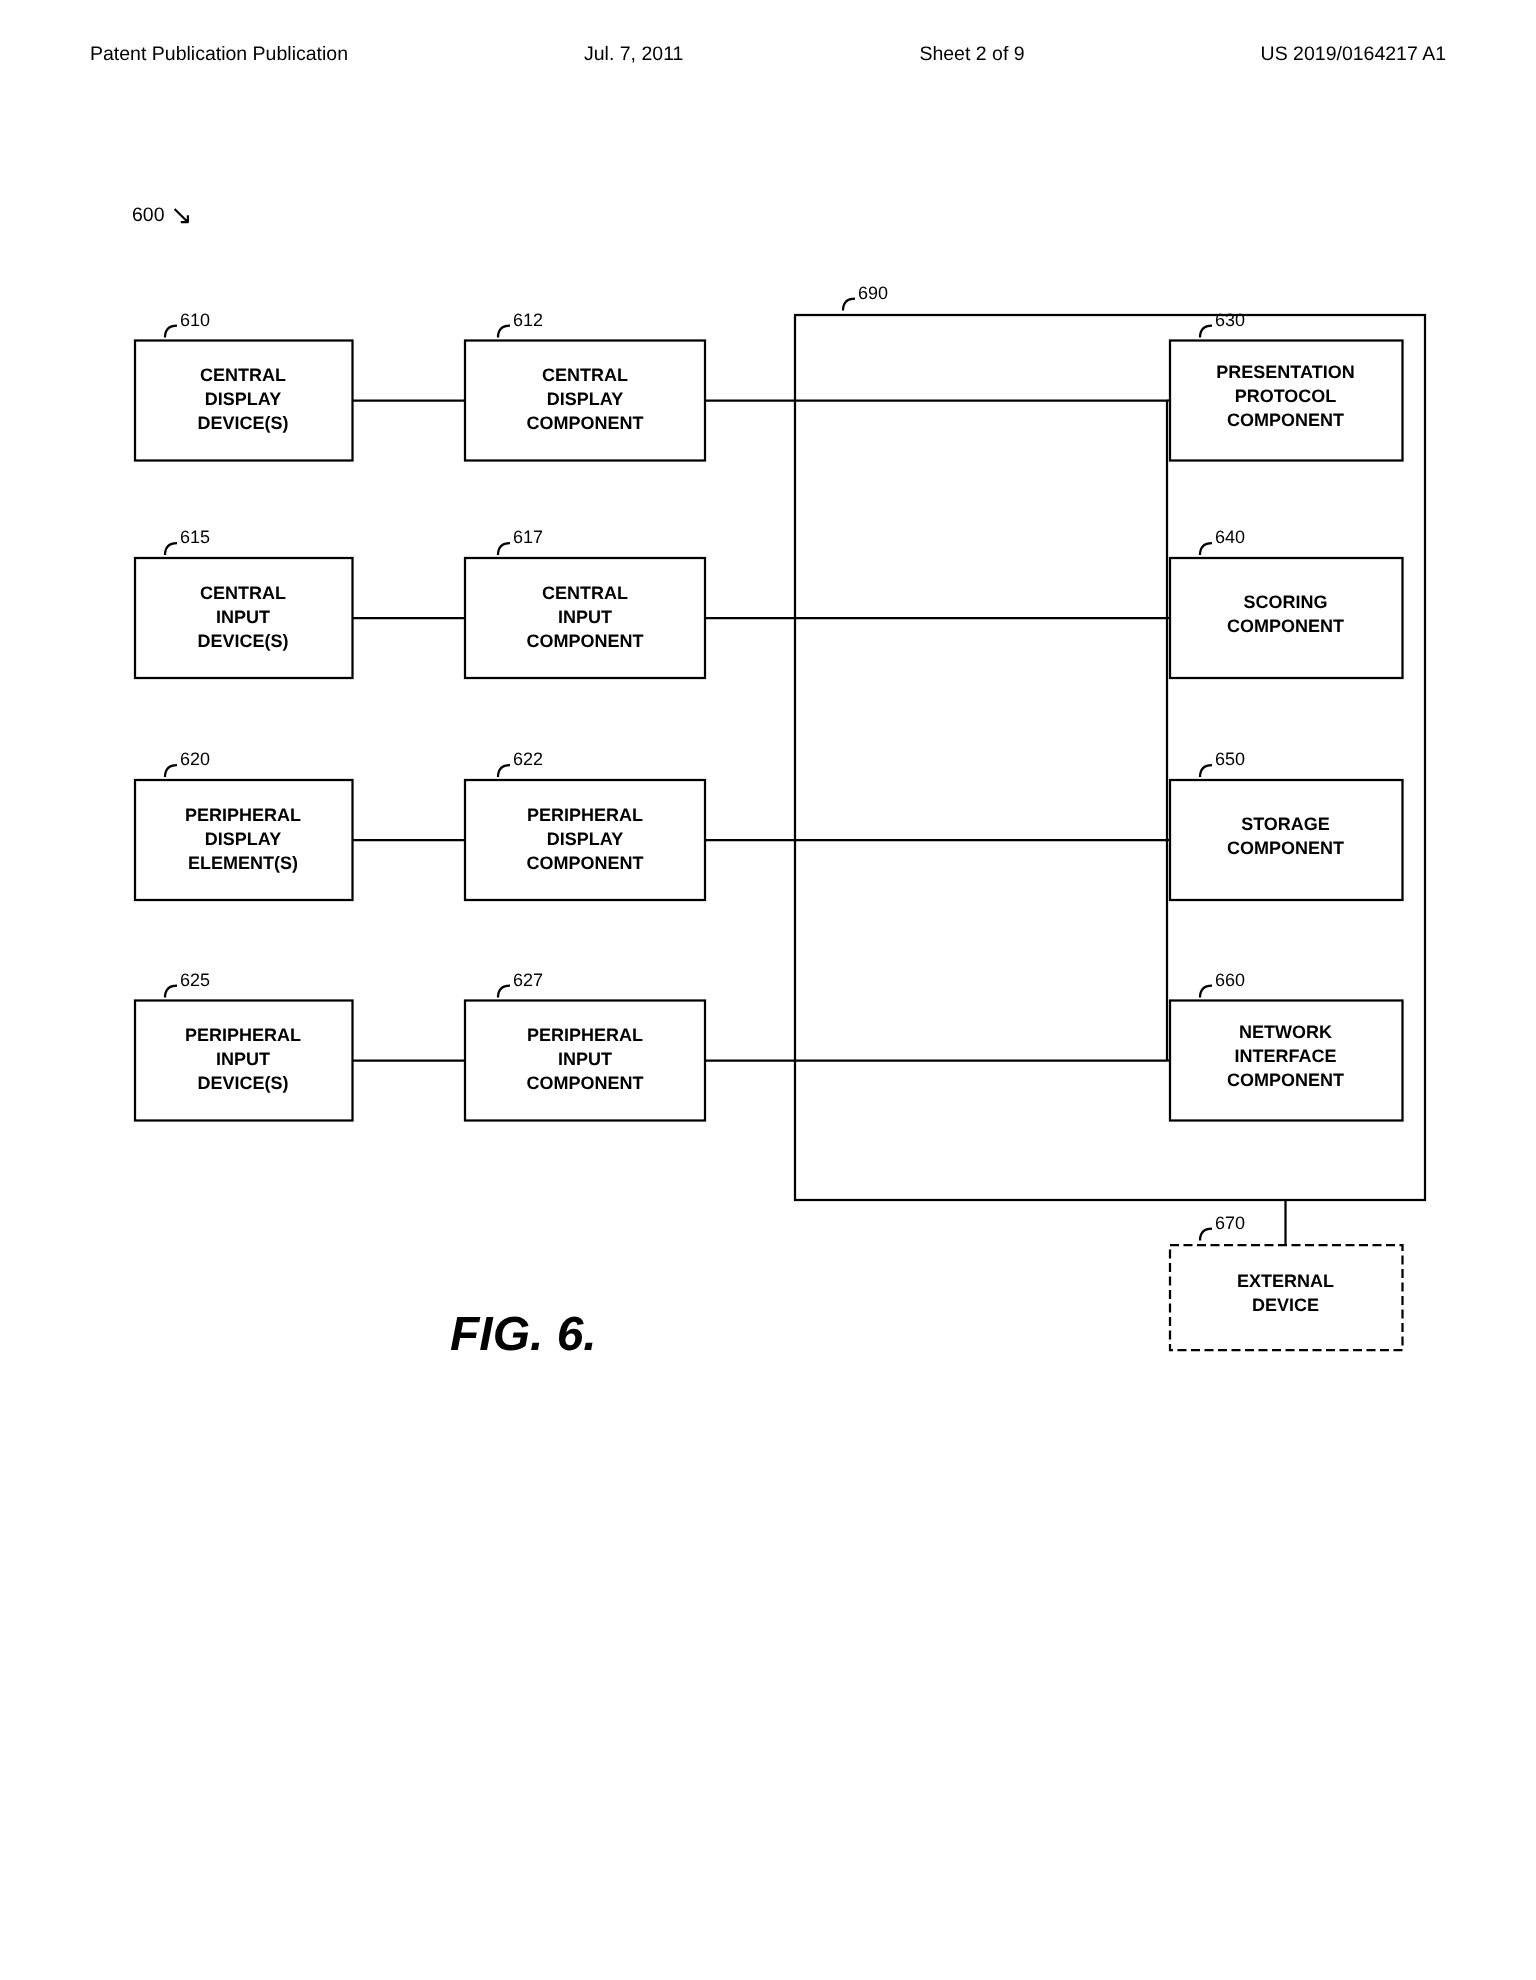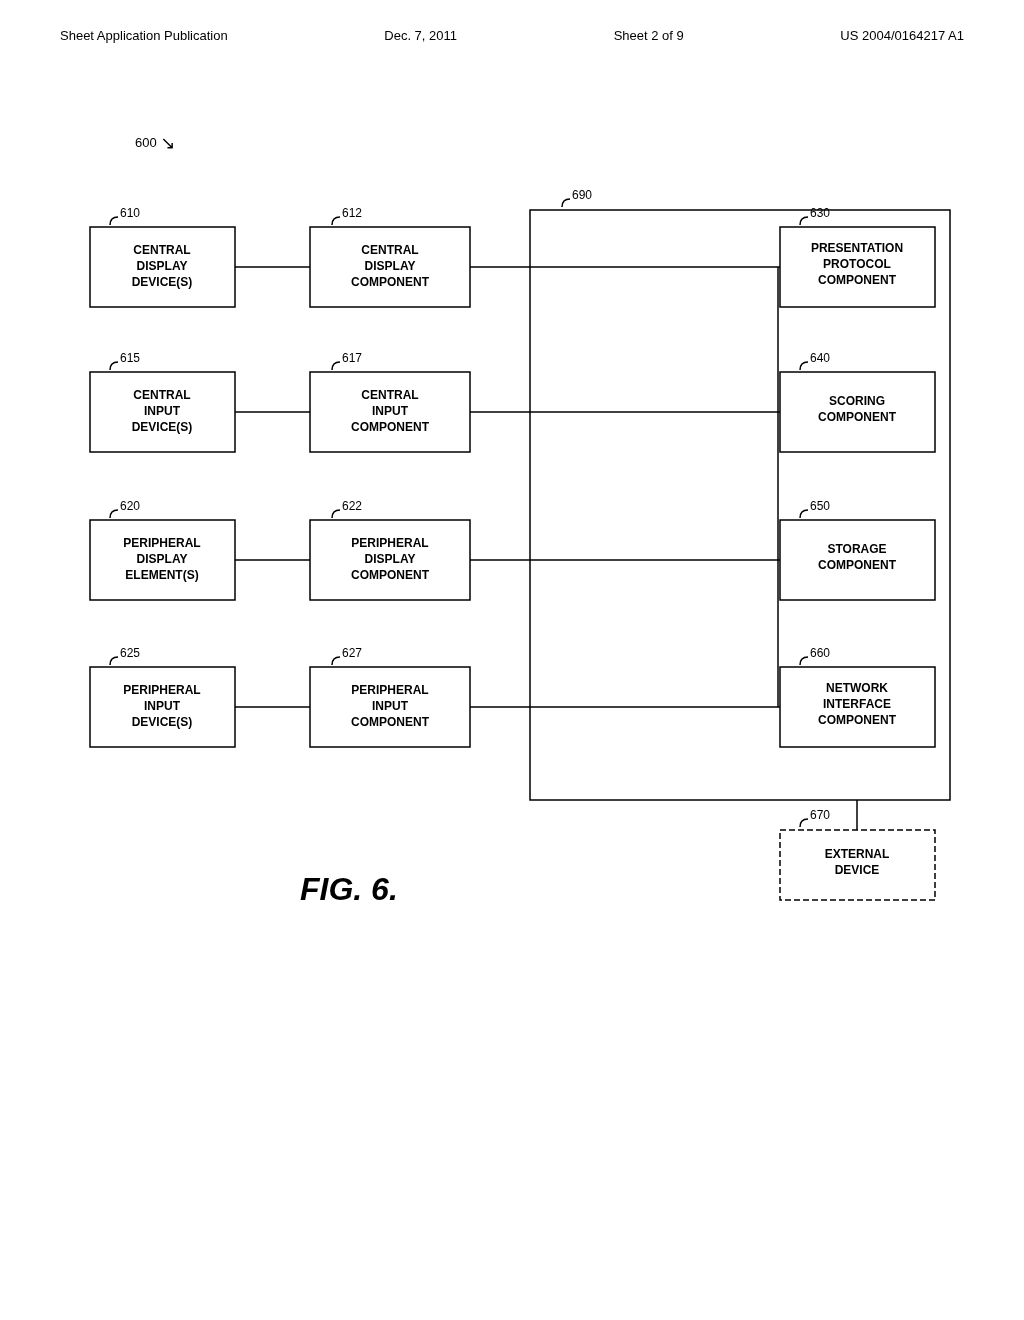--- a/index.html
+++ b/index.html
@@ -25,29 +25,29 @@
       top: 130px;
       left: 80px;
       right: 60px;
     }
 
   </style>
 </head>
 <body>
 
 <div class="page-header">
-  <span>Sheet Application Publication</span>
-  <span>Dec. 7, 2011</span>
+  <span>Patent Publication Publication</span>
+  <span>Jul. 7, 2011</span>
   <span>Sheet 2 of 9</span>
-  <span>US 2004/0164217 A1</span>
+  <span>US 2019/0164217 A1</span>
 </div>
 
 <div class="diagram-area">
 
-  <div style="position:absolute; top:0; left:8px; font-size:13px;margin-left:47px;">
+  <div style="position:absolute; top:0; left:8px; font-size:13px;">
     <span>600</span>
     <span style="font-size:18px; position:relative; top:2px;">↘</span>
   </div>
 
   <svg style="position:absolute; top:40px; left:0; width:900px; height:750px;" xmlns="http://www.w3.org/2000/svg">
 
     <g>
 
       <path d="M 30 55 Q 30 47 38 47" fill="none" stroke="#000" stroke-width="1.5"></path>
       <text x="40" y="47" font-size="12" font-family="Arial">610</text>

